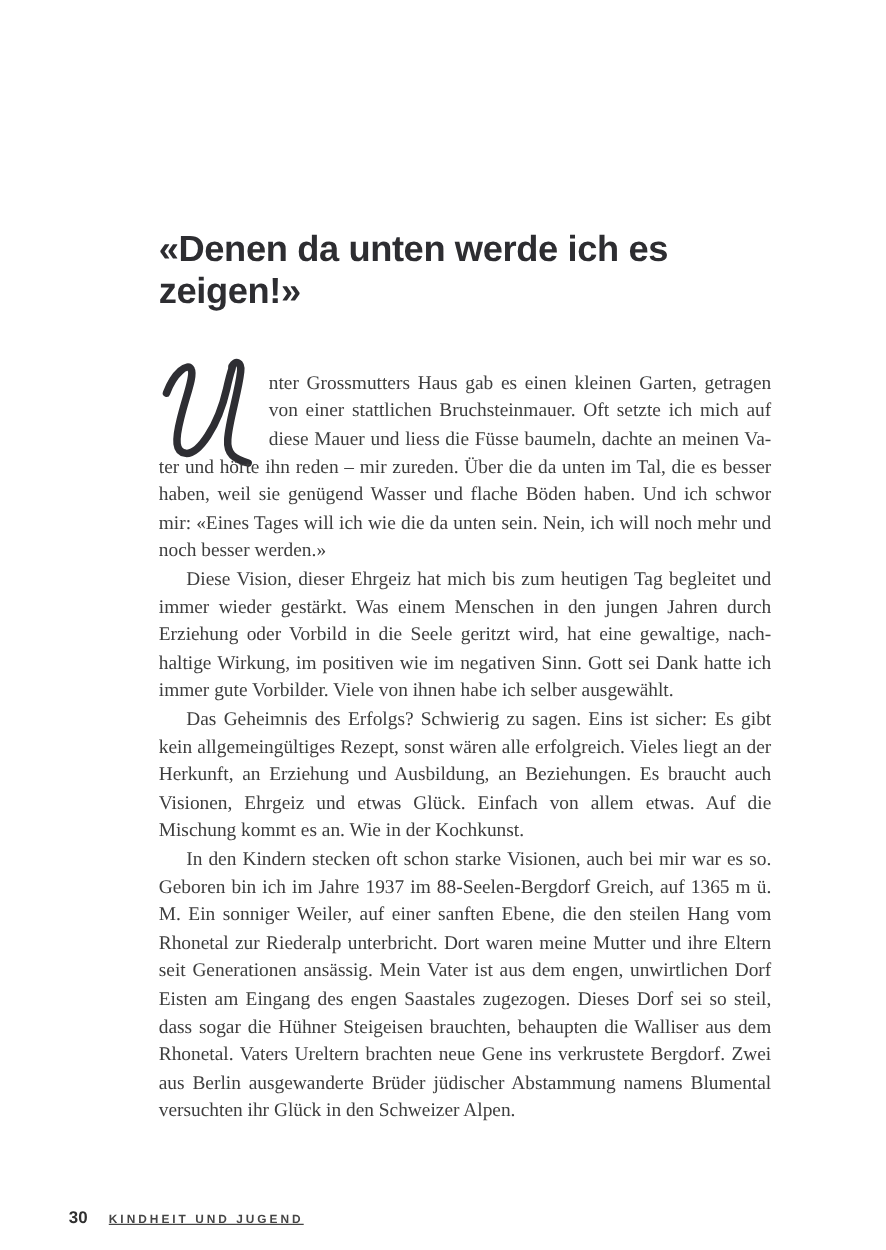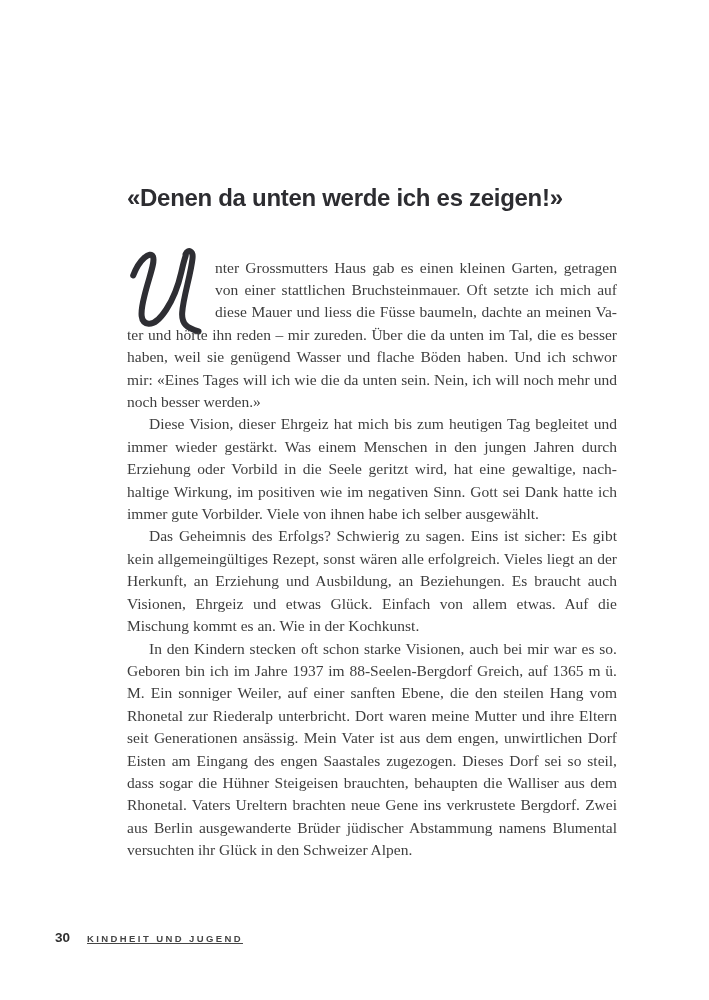--- a/index.html
+++ b/index.html
@@ -15,21 +15,21 @@
   }
   .content {
     position: absolute;
     left: 127px;
     top: 184px;
     width: 490px;
   }
   .chapter-heading {
     font-family: "Liberation Sans", sans-serif;
     font-weight: 700;
-    font-size: 24px;
+    font-size: 29px;
     line-height: 1.15;
     letter-spacing: -0.3px;
     color: #2d2d31;
     margin: 0 0 45px 0;
   }
   .body-text p {
     font-family: "Liberation Serif", serif;
     font-size: 15.5px;
     line-height: 22.4px;
     color: #3e3e3e;
@@ -57,20 +57,21 @@
     top: 930px;
     display: flex;
     align-items: baseline;
     gap: 17px;
     font-family: "Liberation Sans", sans-serif;
   }
   .page-number {
     font-size: 13.5px;
     font-weight: 700;
     color: #2f2f2f;
+    margin-top: 36px;
   }
   .section-title {
     font-size: 9.5px;
     font-weight: 700;
     letter-spacing: 2.4px;
     color: #454545;
     text-decoration: underline;
   }
 </style>
 </head>

